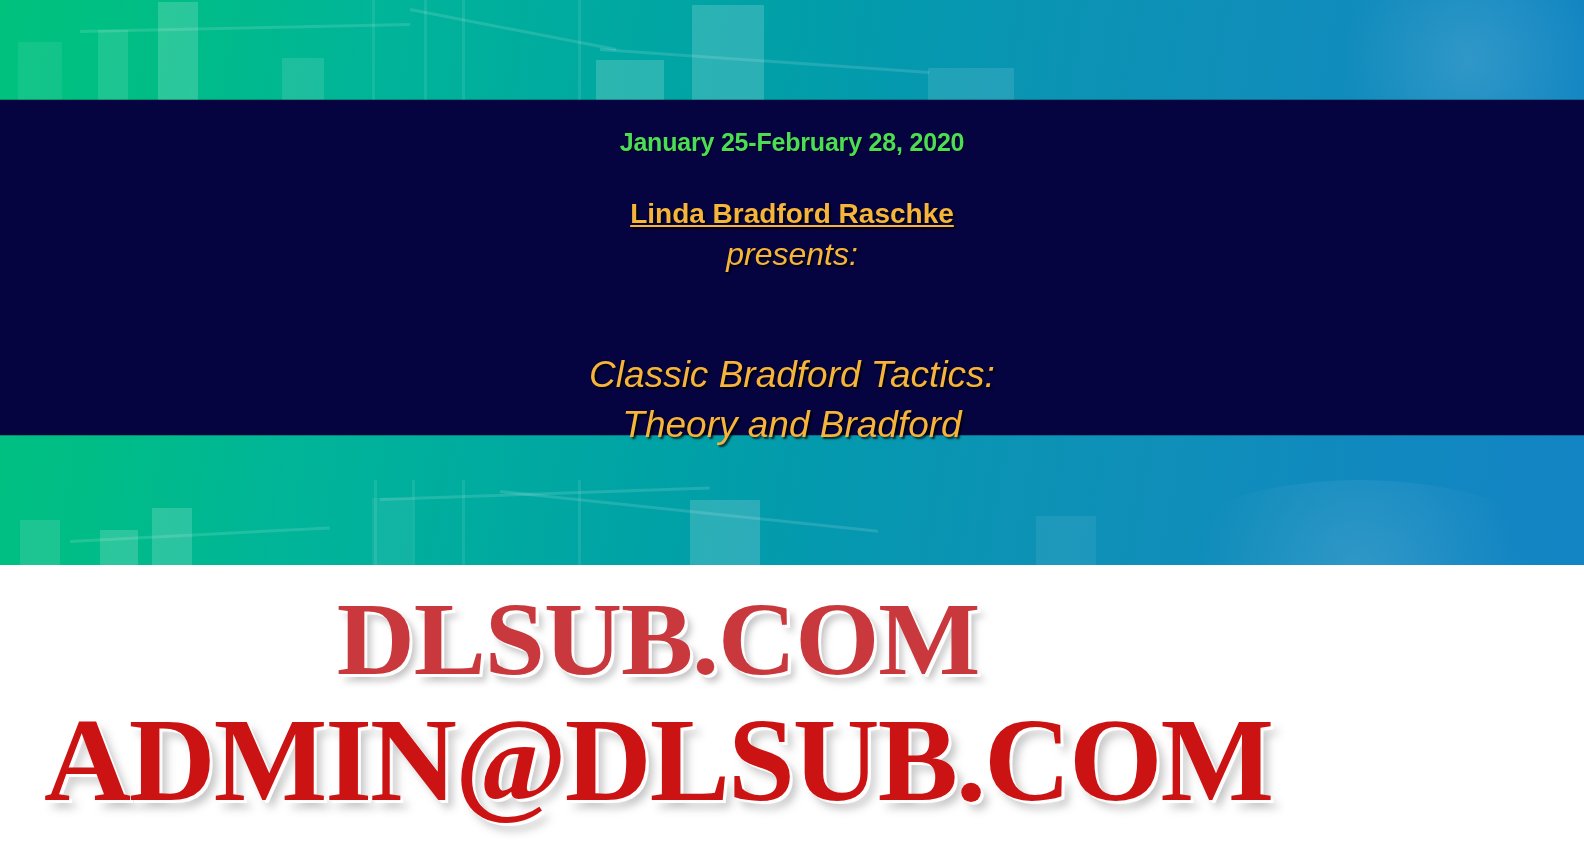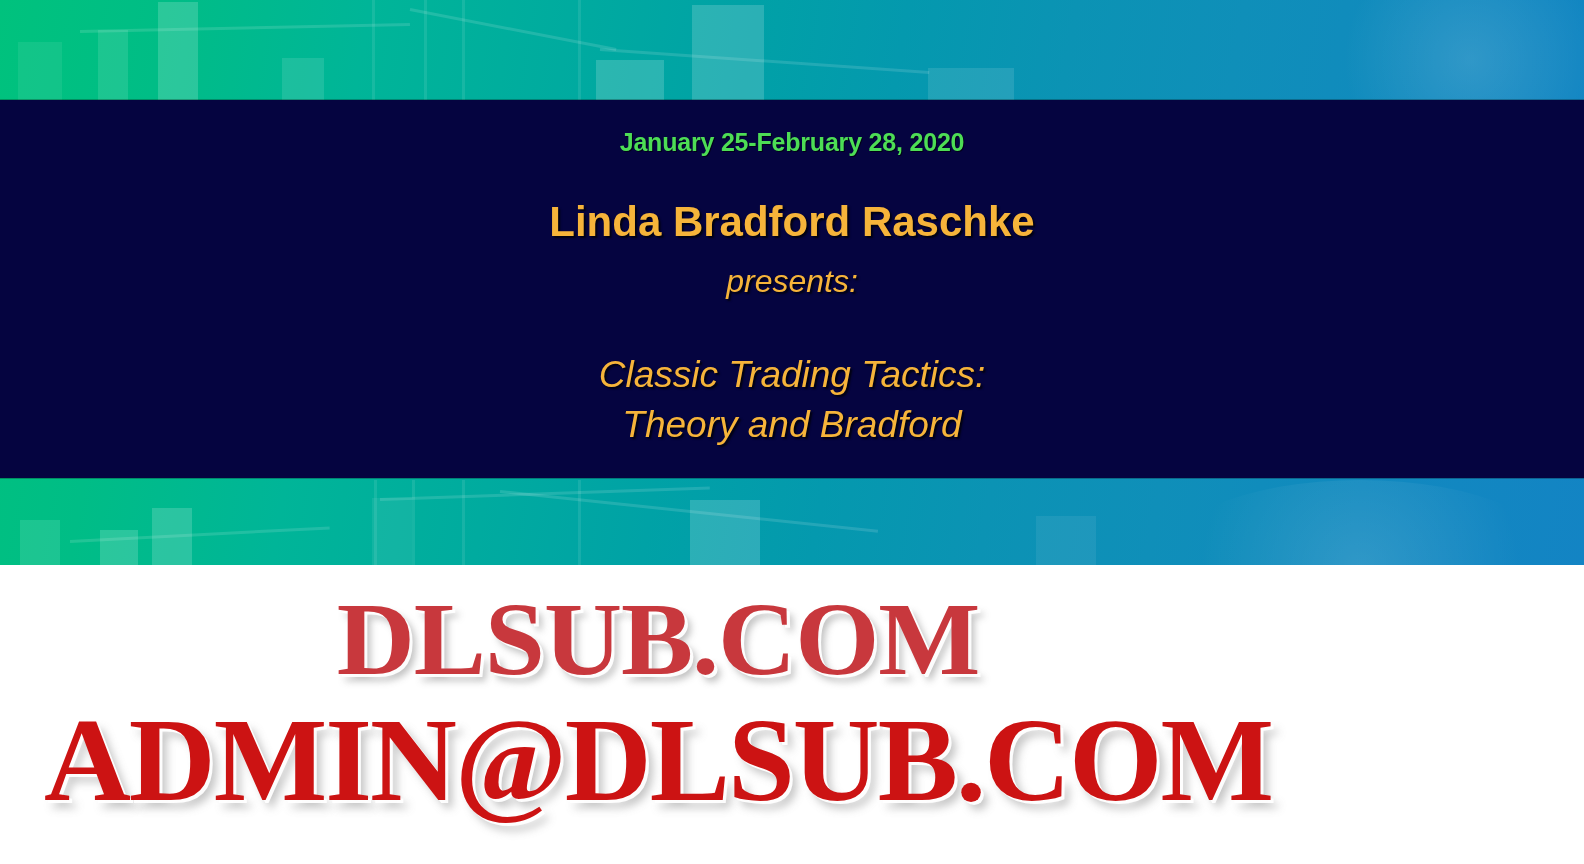--- a/index.html
+++ b/index.html
@@ -59,21 +59,21 @@
     border-radius: 50%;
     background: radial-gradient(circle, rgba(255,255,255,0.13) 0%, rgba(255,255,255,0) 70%);
   }
 
   
   .navy-band {
     position: absolute;
     left: 0;
     top: 100px;
     width: 1584px;
-    height: 378px;
+    height: 335px;
     background: #050440;
     background-image: radial-gradient(ellipse at 50% 40%, #0b0a४a 0%, #050438 75%);
     box-shadow: 0 0 0 1px rgba(0,0,0,0.25);
     z-index: 5;
   }
   .navy-inner {
     position: relative;
     width: 100%;
     height: 100%;
     text-align: center;
@@ -91,29 +91,30 @@
     text-shadow: 1px 1px 0 rgba(0,0,0,0.6);
     font-family: "Liberation Sans", sans-serif;
   }
 
   .presenter-name {
     position: absolute;
     top: 98px;
     left: 0;
     right: 0;
     color: #f6b43a;
-    font-size: 42px;
+    font-size: 28px;
     font-weight: bold;
     letter-spacing: 0px;
     text-shadow: 2px 2px 2px rgba(0,0,0,0.75);
+    text-decoration: underline;
   }
 
   .presents {
     position: absolute;
-    top: 163px;
+    top: 136px;
     left: 0;
     right: 0;
     color: #f6b43a;
     font-size: 32px;
     font-style: italic;
     text-shadow: 2px 2px 2px rgba(0,0,0,0.75);
   }
 
   .talk-title {
     position: absolute;
@@ -214,21 +215,21 @@
 
   <div class="navy-band">
     <div class="navy-inner">
       <div class="date-line">January 25-February 28, 2020</div>
 
       <div class="presenter-name">Linda Bradford Raschke</div>
 
       <div class="presents">presents:</div>
 
       <div class="talk-title">
-        <div>Classic Trading Tactics:</div>
+        <div>Classic Bradford Tactics:</div>
         <div>Theory and Bradford</div>
       </div>
     </div>
   </div>
 </div>
 
 <div class="watermark-area">
   <div class="wm wm-1">DLSUB.COM</div>
   <div class="wm wm-2">ADMIN@DLSUB.COM</div>
 </div>

